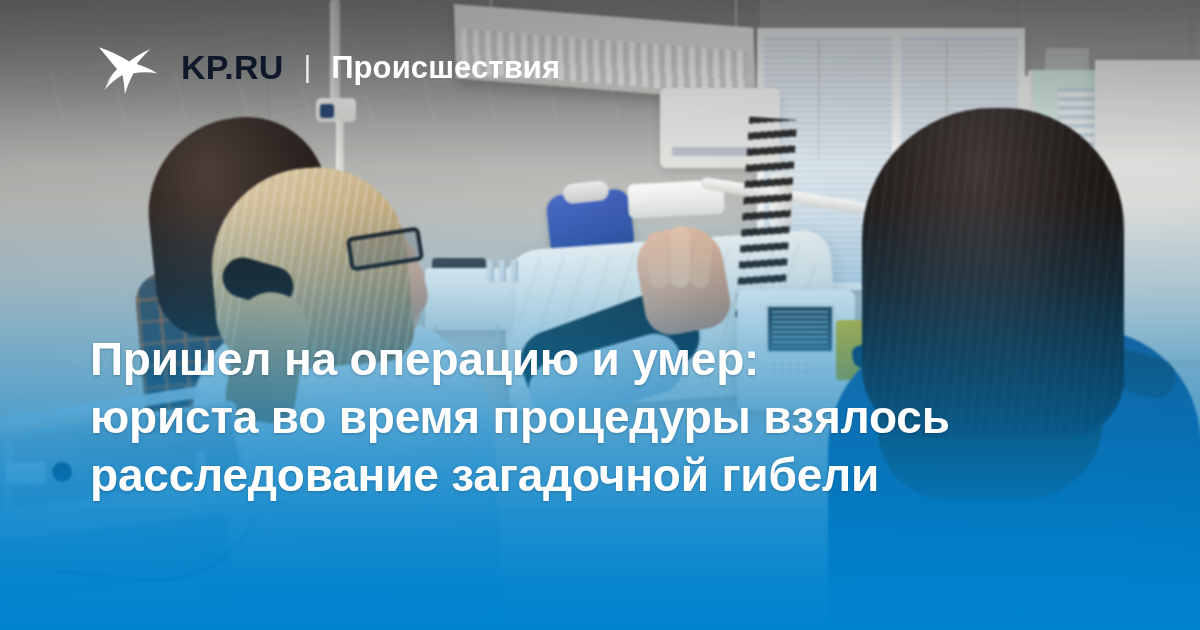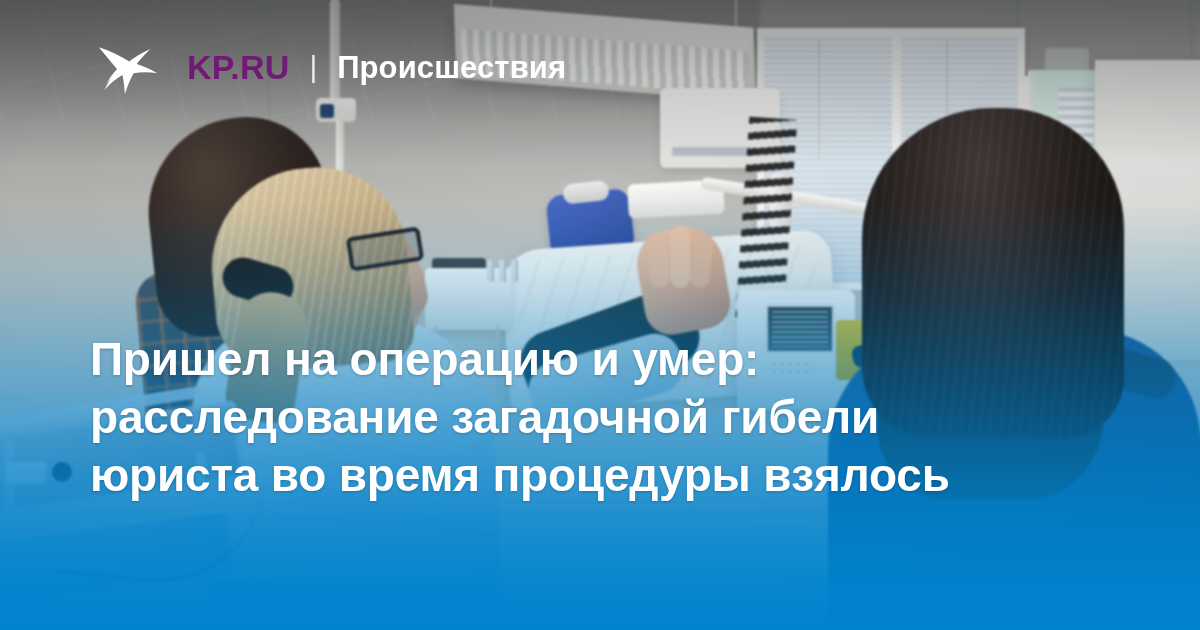--- a/index.html
+++ b/index.html
@@ -372,22 +372,22 @@
   }
 
   
   .header{
     position:absolute;left:97px;top:38px;
     display:flex;align-items:center;gap:0;
     z-index:6;
   }
   .logo-bird{width:62px;height:58px;display:block;flex:0 0 auto;}
   .brand{
-    color:#701a75;font-size:34px;font-weight:700;letter-spacing:.2px;
-    margin-left:28px;line-height:1;white-space:nowrap;
+    color:#0f172a;font-size:34px;font-weight:700;letter-spacing:.2px;
+    margin-left:22px;line-height:1;white-space:nowrap;
   }
   .divider{
     color:rgba(255,255,255,.85);font-size:30px;font-weight:400;
     margin:0 20px;line-height:1;
   }
   .section{
     color:#fff;font-size:31px;font-weight:600;letter-spacing:.1px;
     line-height:1;white-space:nowrap;
   }
 
@@ -515,17 +515,17 @@
         C24 40 14 27 3 14 Z"></path>
       <path fill="#ffffff" d="M41 46 C33 52 24 61 15 73 C22 60 31 50 40 42 Z"></path>
     </svg>
     <span class="brand">KP.RU</span>
     <span class="divider">|</span>
     <span class="section">Происшествия</span>
   </div>
 
   <div class="headline">
     <span class="ln">Пришел на операцию и умер:</span>
+    <span class="ln">юриста во время процедуры взялось</span>
     <span class="ln">расследование загадочной гибели</span>
-    <span class="ln">юриста во время процедуры взялось</span>
   </div>
 
 </div>
 
 </body></html>

